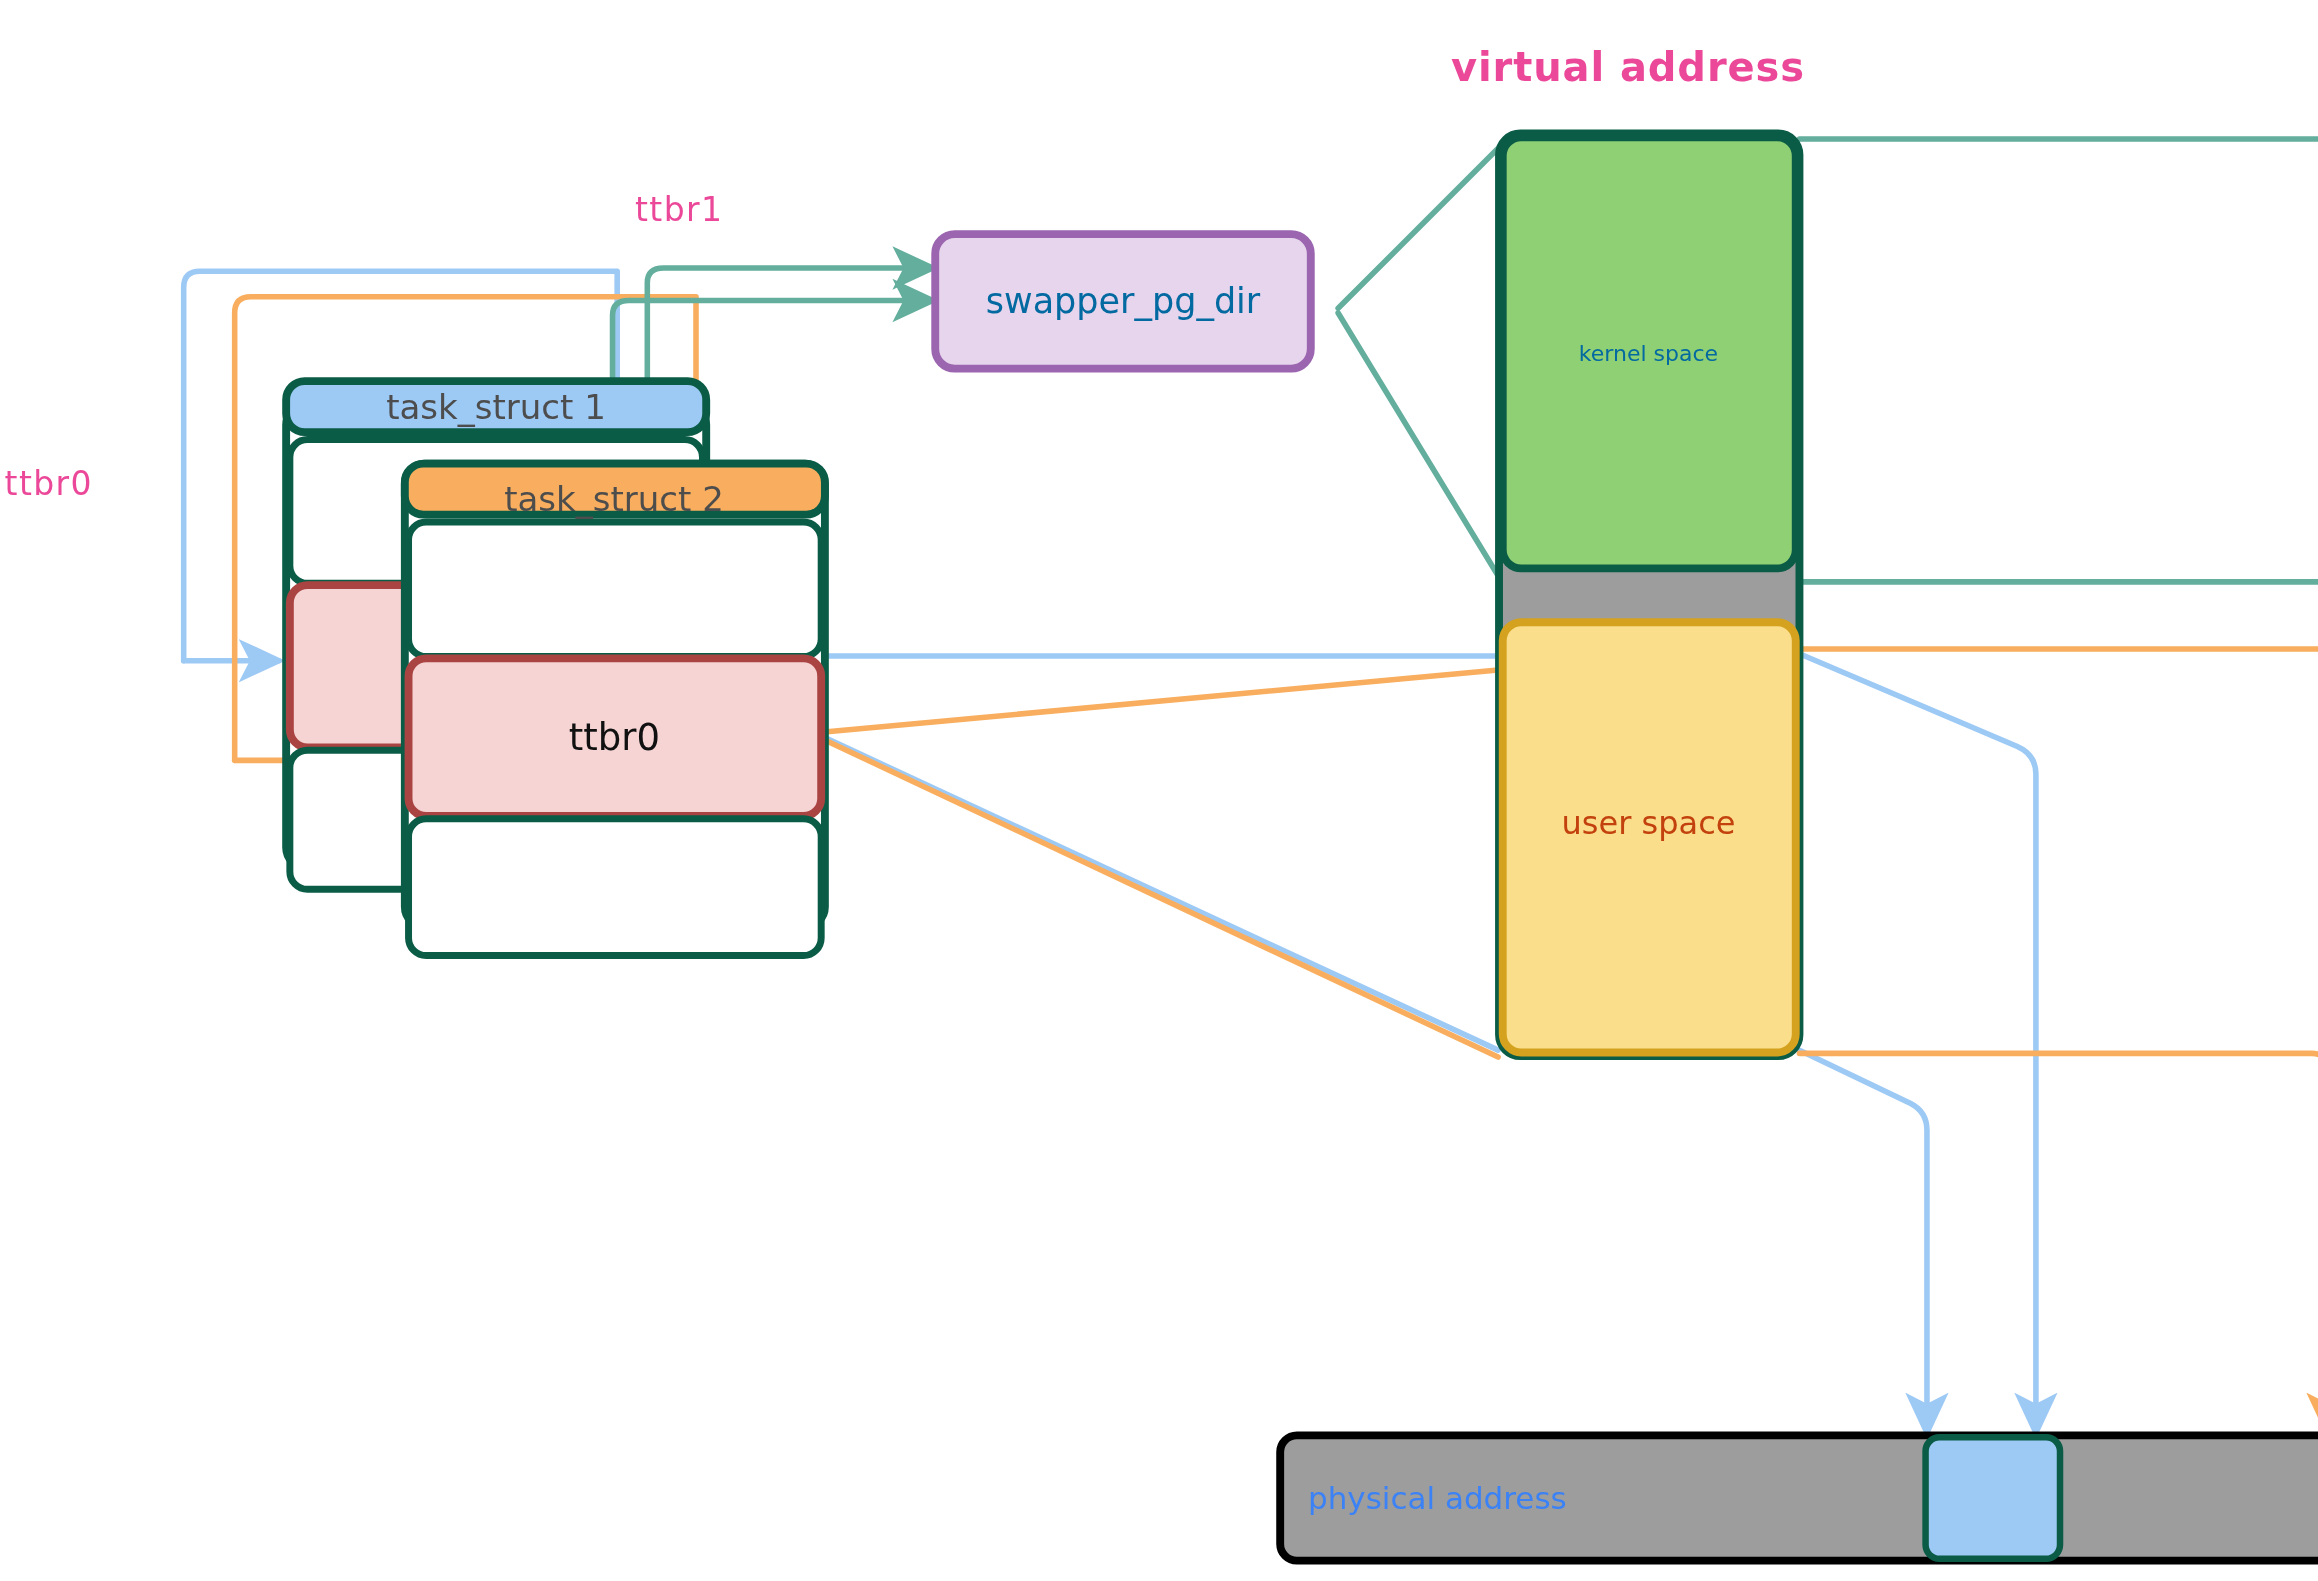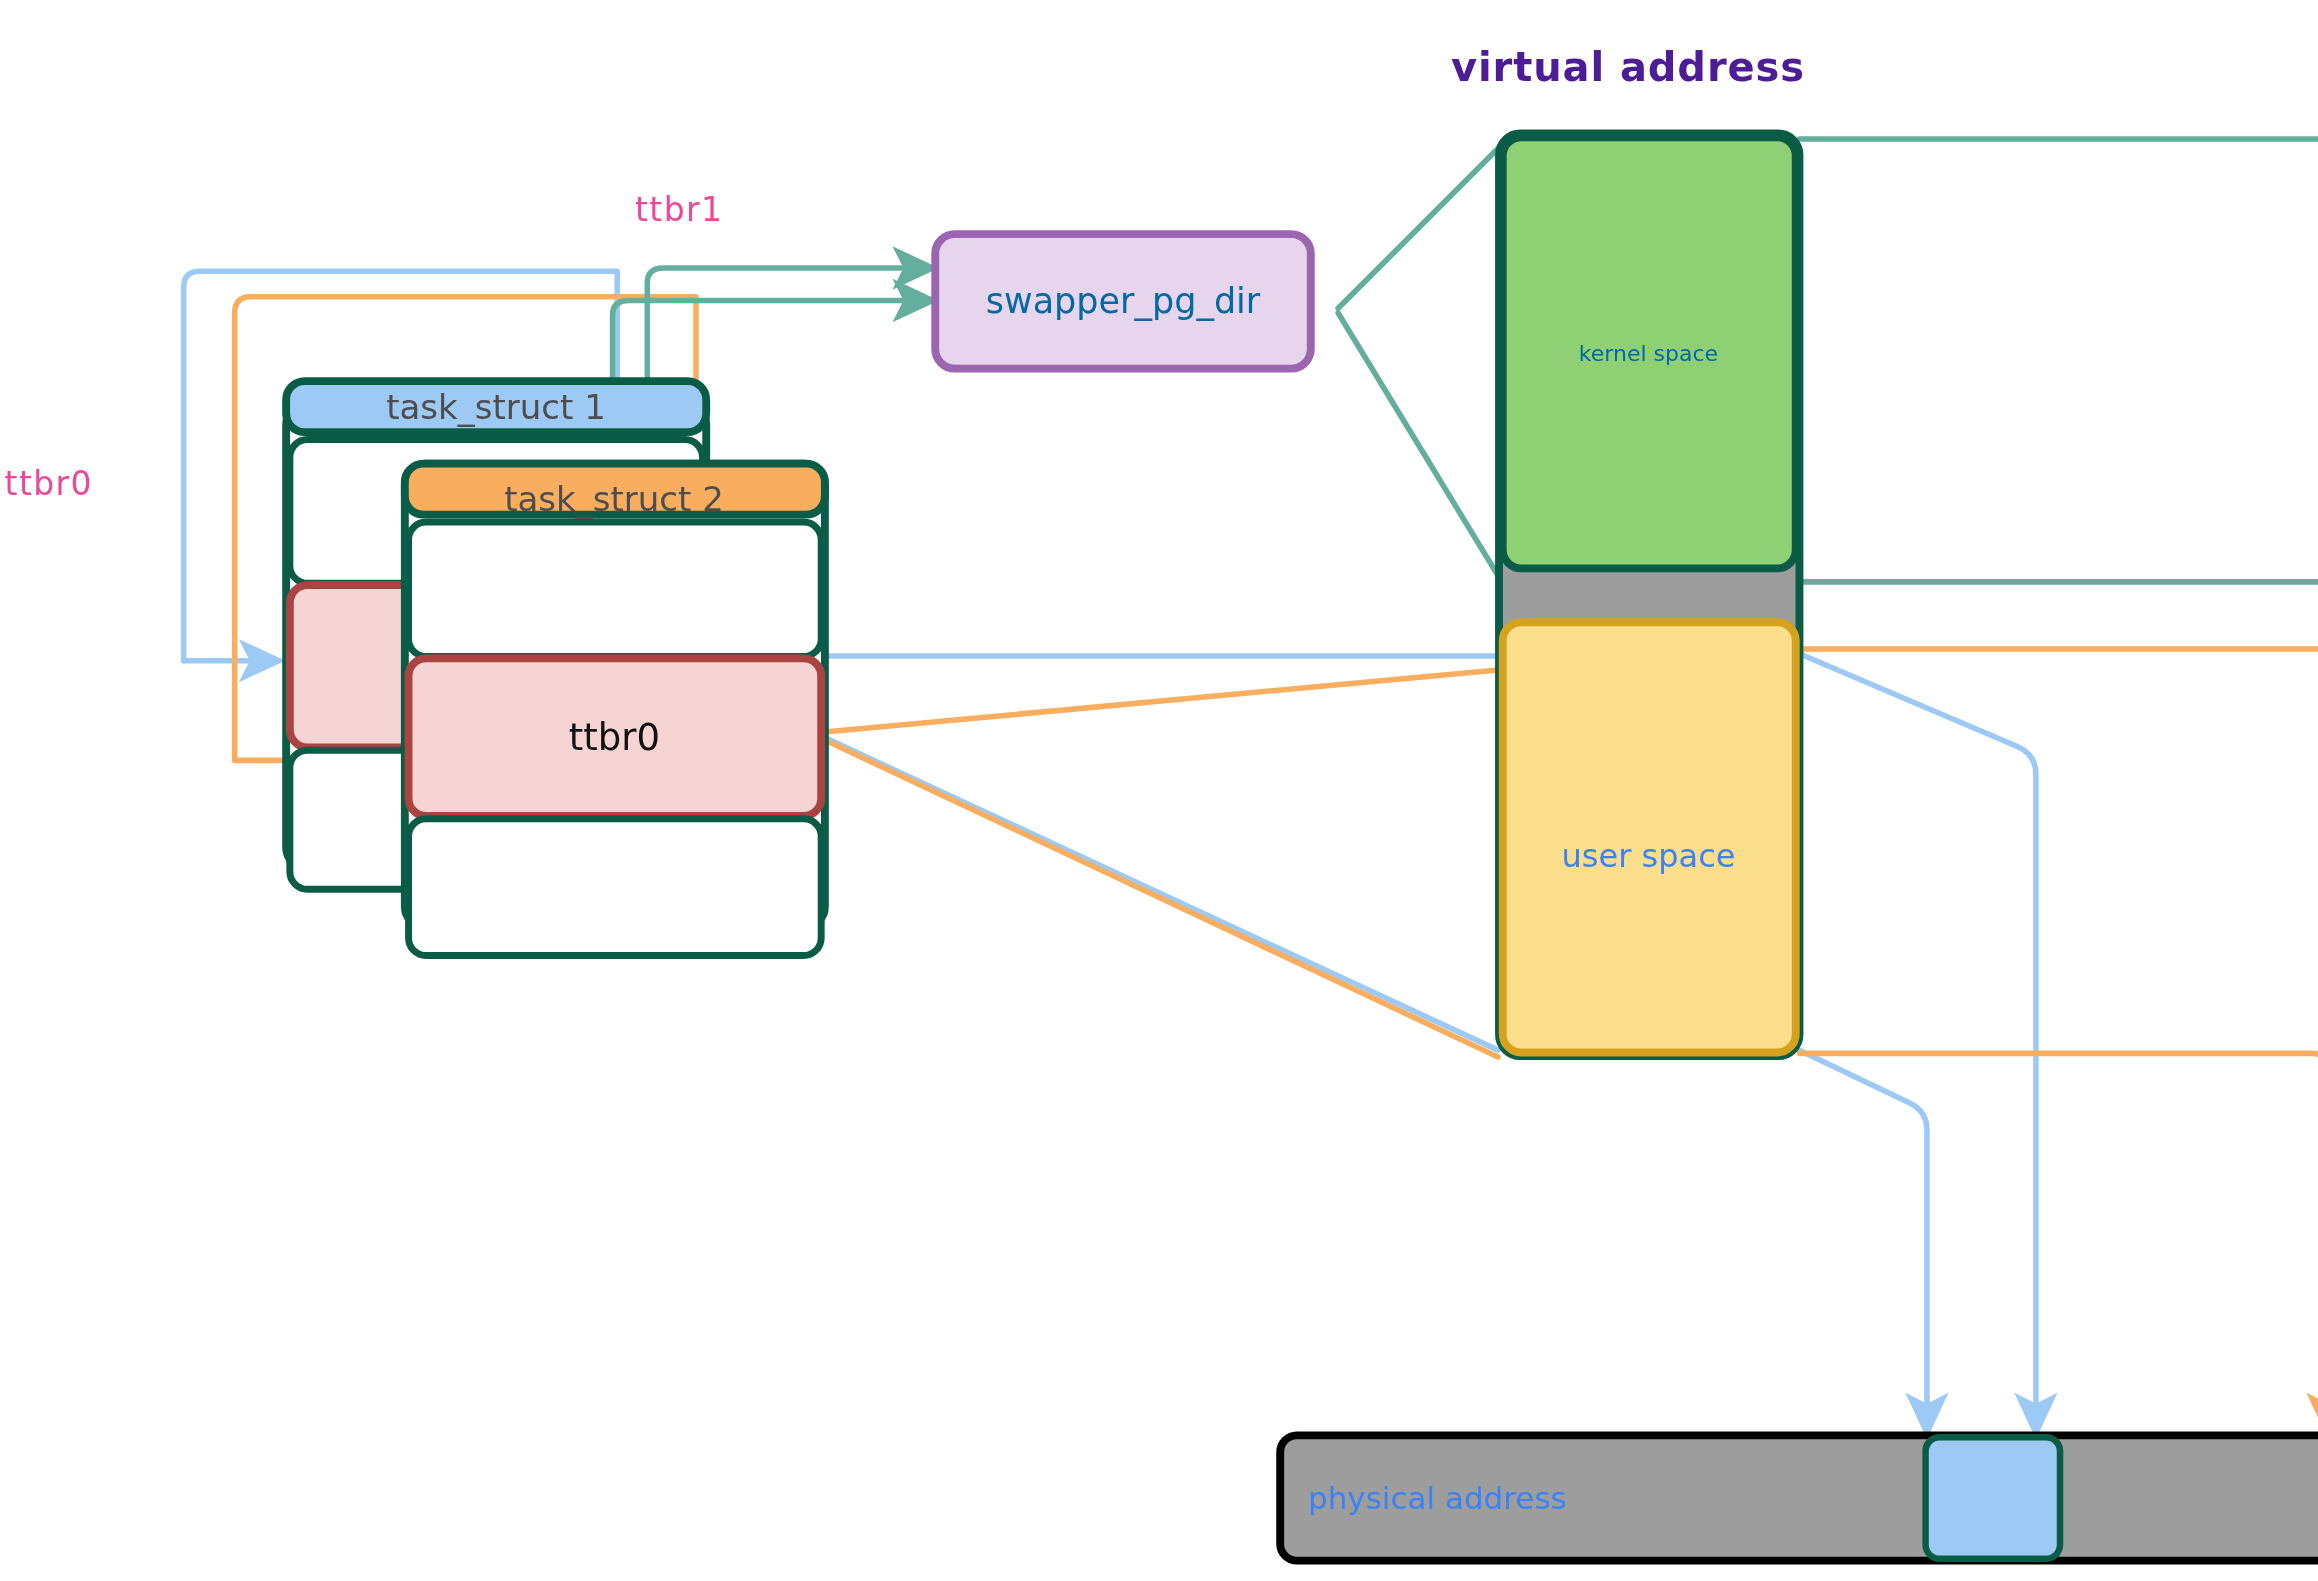--- a/index.html
+++ b/index.html
@@ -1,20 +1,20 @@
 <!DOCTYPE html>
 <html style="font-size:7.4px"><head>
 <meta charset="utf-8">
 <style>
   html,body{margin:0;padding:0;background:#ffffff;}
   body{font-family:"DejaVu Sans",sans-serif;}
   #stage{position:relative;width:3483px;height:1581px;background:#fff;overflow:hidden;}
   svg.layer{position:absolute;left:0;top:0;width:3483px;height:1581px;}
   .lbl{position:absolute;color:#ec4899;font-family:"DejaVu Sans",sans-serif;white-space:nowrap;}
-  .title{position:absolute;color:#4c1d95;font-weight:bold;font-family:"DejaVu Sans",sans-serif;white-space:nowrap;}
+  .title{position:absolute;color:#ec4899;font-weight:bold;font-family:"DejaVu Sans",sans-serif;white-space:nowrap;}
   .boxtxt{position:absolute;display:flex;align-items:center;justify-content:center;
           font-family:"DejaVu Sans",sans-serif;white-space:nowrap;}
 </style>
 </head>
 <body>
 
 <div id="stage">
 
   <svg class="layer" viewBox="0 0 7510 3410">
     <defs>
@@ -127,18 +127,18 @@
   <div class="boxtxt" style="left:286px;top:381px;width:420px;height:51px;font-size:34px;color:#4d4d4d;">task_struct 1</div>
 
   <div class="boxtxt" style="left:404px;top:464px;width:420px;height:51px;font-size:34px;color:#4d4d4d;margin-top:9px;">task_struct 2</div>
 
   <div class="boxtxt" style="left:408px;top:658px;width:413px;height:158px;font-size:37px;color:#111111;">ttbr0</div>
 
   <div class="boxtxt" style="left:935px;top:234px;width:376px;height:134px;font-size:35px;color:#0369a1;">swapper_pg_dir</div>
 
   <div class="boxtxt" style="left:1502px;top:325px;width:293px;height:56px;font-size:22px;color:#0369a1;">kernel space</div>
 
-  <div class="boxtxt" style="left:1502px;top:828px;width:293px;height:56px;font-size:32px;color:#3b82f6;">user space</div>
+  <div class="boxtxt" style="left:1502px;top:795px;width:293px;height:56px;font-size:32px;color:#c2410c;">user space</div>
 
   <div class="boxtxt" style="left:1308px;top:1470px;width:417px;height:56px;font-size:31px;color:#3b82f6;justify-content:flex-start;">physical address</div>
 
 </div>
 
 
 </body></html>

